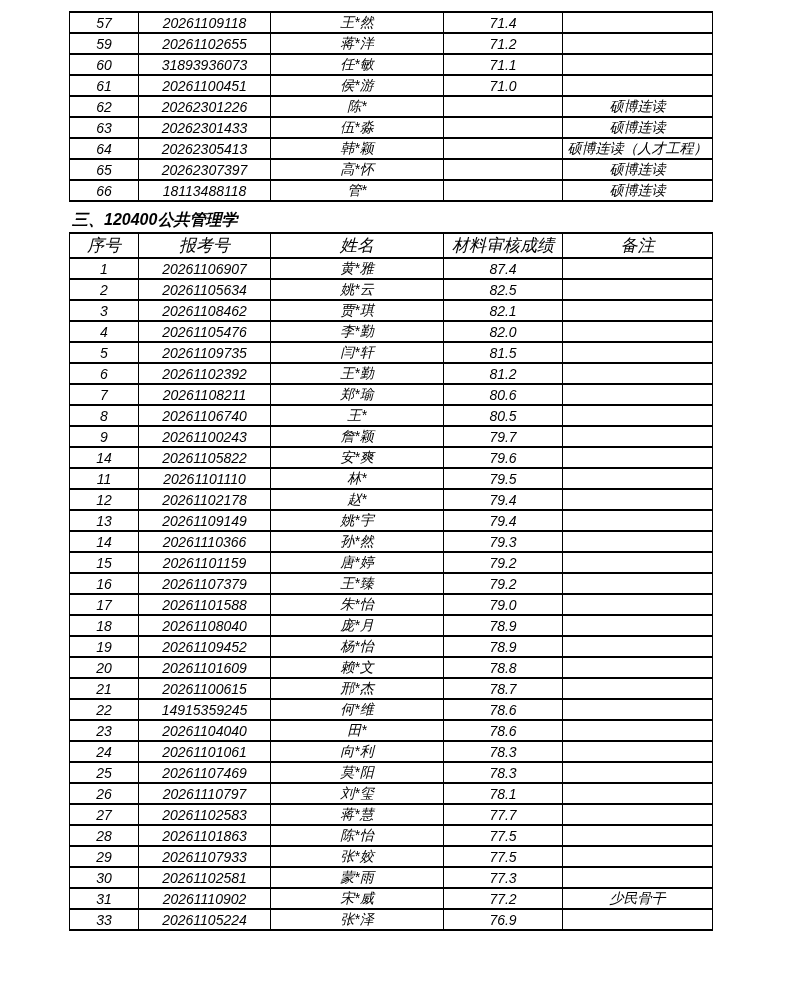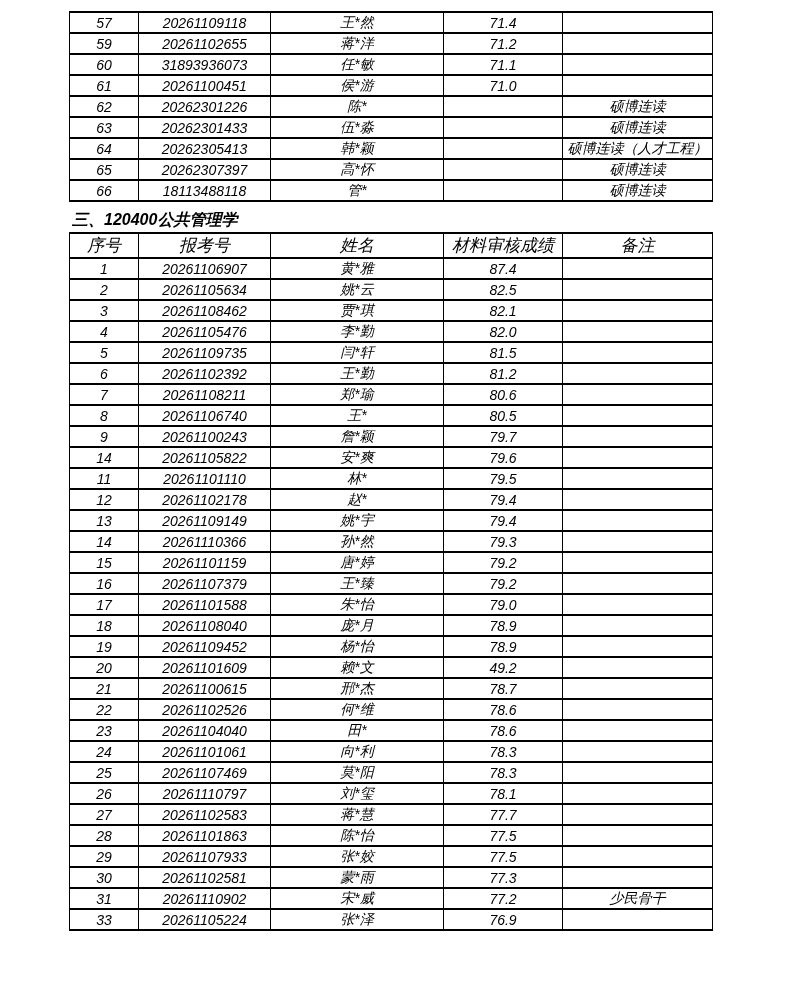--- a/index.html
+++ b/index.html
@@ -288,33 +288,33 @@
           <td>19</td>
           <td>20261109452</td>
           <td>杨*怡</td>
           <td>78.9</td>
           <td></td>
         </tr>
         <tr>
           <td>20</td>
           <td>20261101609</td>
           <td>赖*文</td>
-          <td>49.2</td>
+          <td>78.8</td>
           <td></td>
         </tr>
         <tr>
           <td>21</td>
           <td>20261100615</td>
           <td>邢*杰</td>
           <td>78.7</td>
           <td></td>
         </tr>
         <tr>
           <td>22</td>
-          <td>20261102526</td>
+          <td>14915359245</td>
           <td>何*维</td>
           <td>78.6</td>
           <td></td>
         </tr>
         <tr>
           <td>23</td>
           <td>20261104040</td>
           <td>田*</td>
           <td>78.6</td>
           <td></td>

